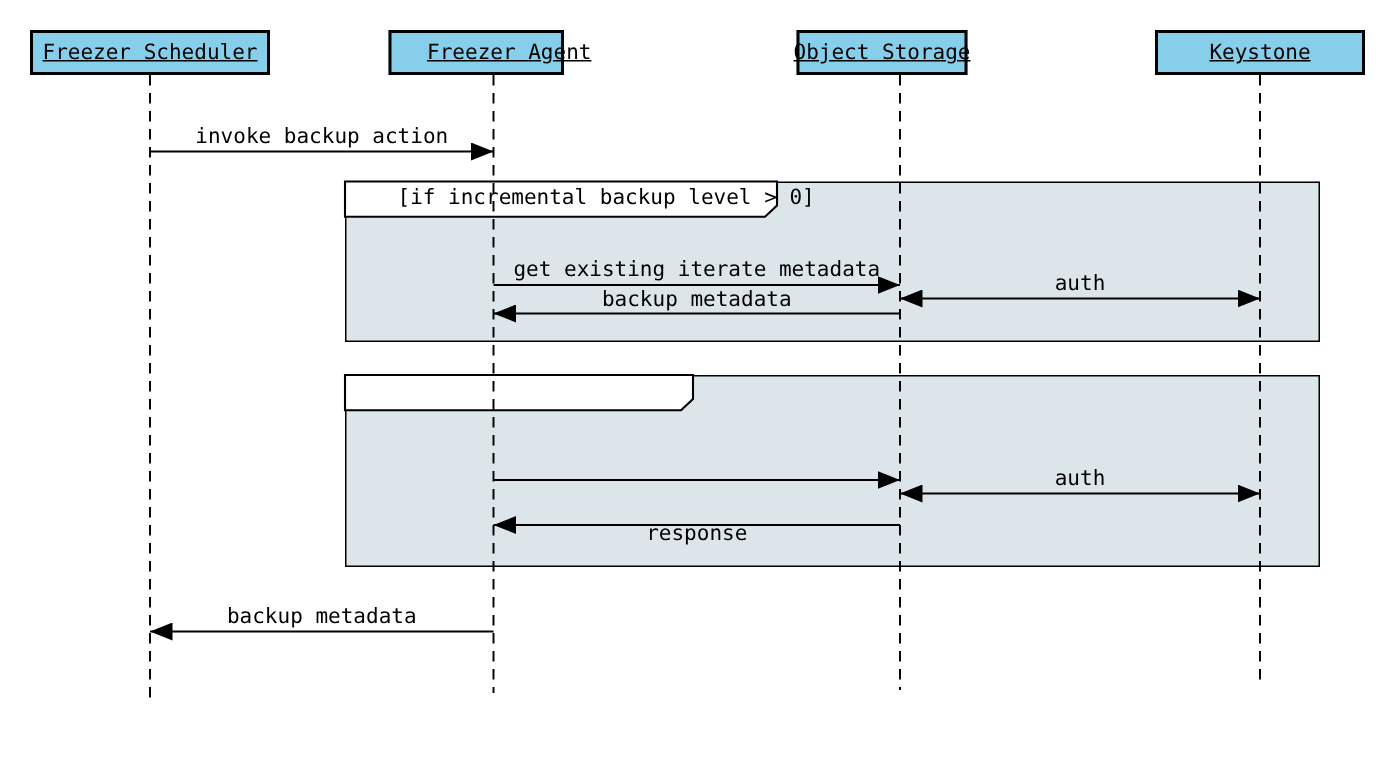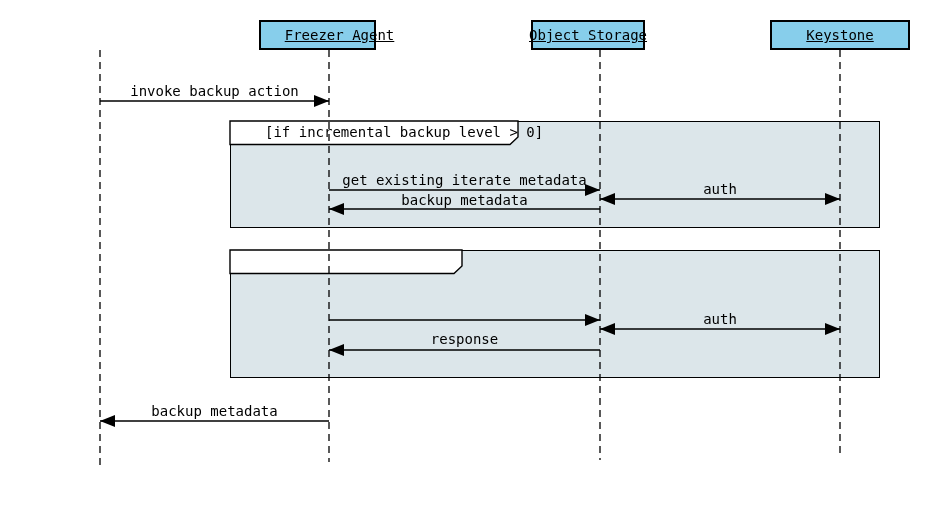--- a/index.html
+++ b/index.html
@@ -88,23 +88,26 @@
     <line x1="329" y1="421" x2="100" y2="421" stroke="#000000" stroke-width="1.4" marker-end="url(#ah-end)"></line>
   </svg>
 
   <div class="tab-label" style="left:237px; top:125px;">[if incremental backup level &gt; 0]</div>
 
   <div class="msg-label" style="left:100px; top:84px; width:229px;">invoke backup action</div>
   <div class="msg-label" style="left:334px; top:173px; width:261px;">get existing iterate metadata</div>
   <div class="msg-label" style="left:605px; top:182px; width:230px;">auth</div>
   <div class="msg-label" style="left:334px; top:193px; width:261px;">backup metadata</div>
   <div class="msg-label" style="left:605px; top:312px; width:230px;">auth</div>
-  <div class="msg-label" style="left:334px; top:332px; width:261px;">response</div>
+  <div class="msg-label" style="left:334px; top:349px; width:261px;">response</div>
   <div class="msg-label" style="left:100px; top:404px; width:229px;">backup metadata</div>
 
+  <div class="participant" style="left:20px; width:160px;">
+    <span>Freezer Scheduler</span>
+  </div>
   <div class="participant" style="left:259px; width:117px;padding-left:44px;">
     <span>Freezer Agent</span>
   </div>
   <div class="participant" style="left:531px; width:114px;">
     <span>Object Storage</span>
   </div>
   <div class="participant" style="left:770px; width:140px;">
     <span>Keystone</span>
   </div>
 

